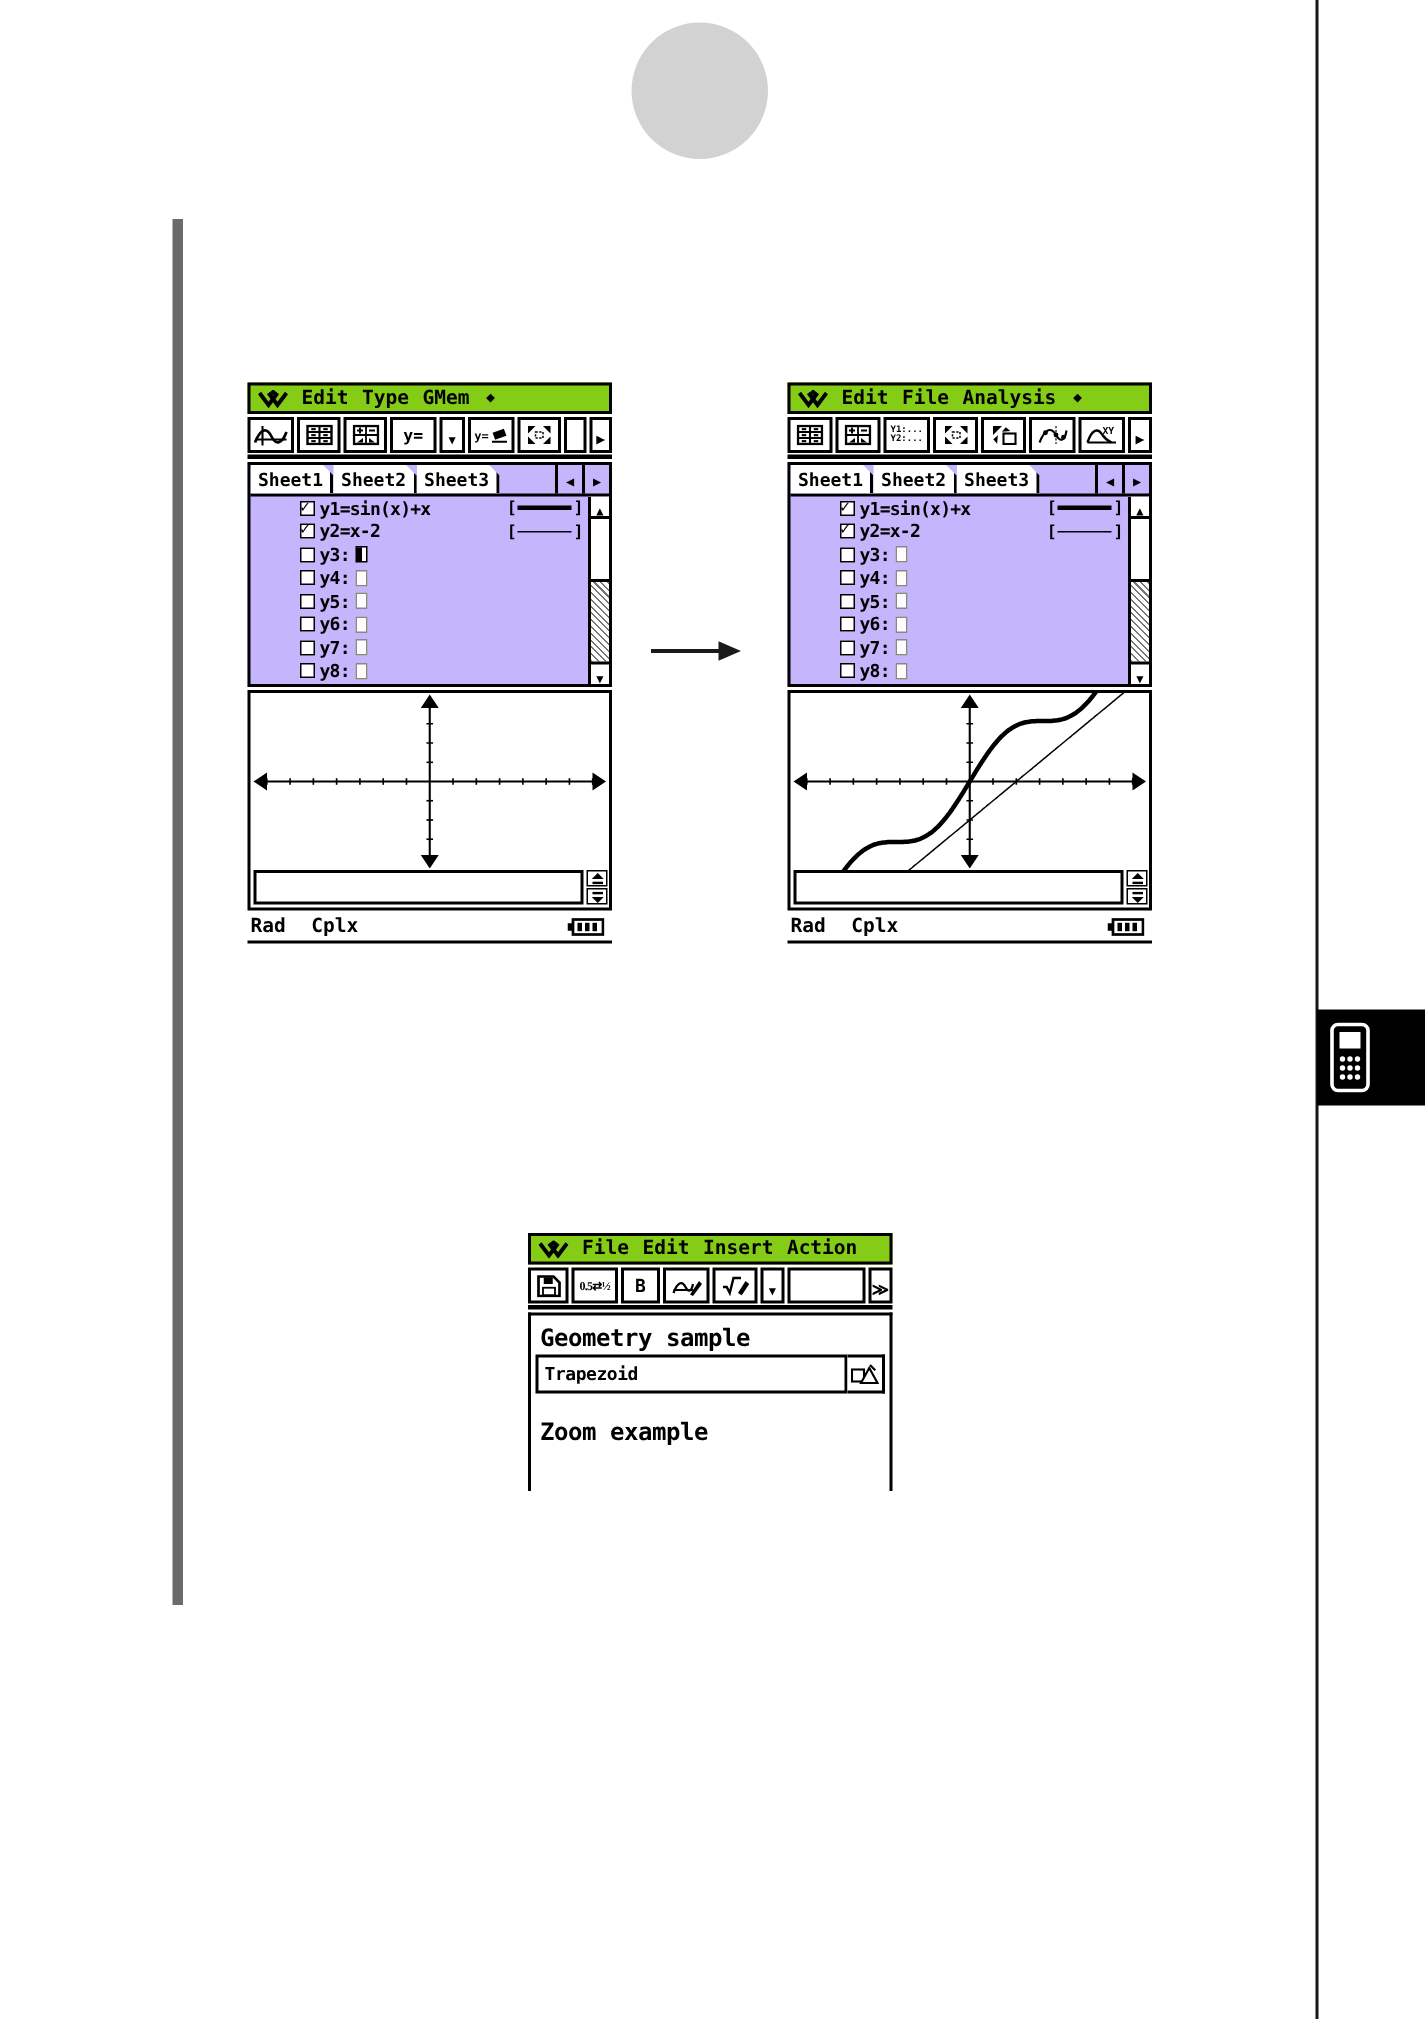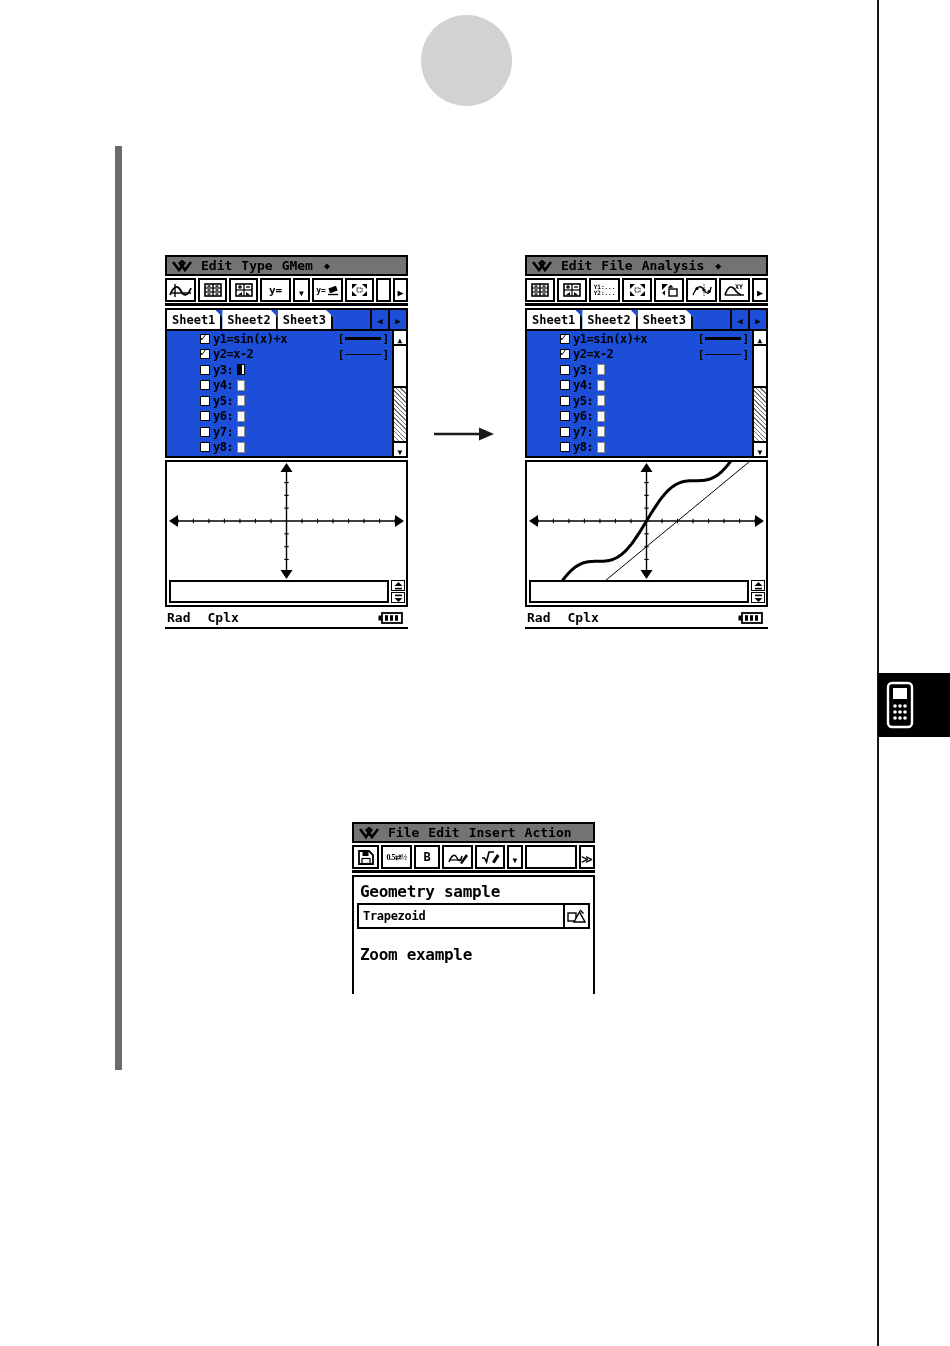--- a/index.html
+++ b/index.html
@@ -8,36 +8,36 @@
 
   
   .circle{position:absolute;border-radius:50%;}
   .graybar{position:absolute;}
   .vline{position:absolute;}
   .blacktab{position:absolute;display:flex;align-items:center;}
 
   
   .screen{position:absolute;width:243px;}
   .menubar{box-sizing:border-box;border:2px solid #000;height:21px;display:flex;
-           align-items:center;gap:9px;padding:0 5px;font-size:13px;font-weight:bold;background:#737373;}
+           align-items:center;gap:9px;padding:0 5px;font-size:13px;font-weight:bold;background:#84cc16;}
   .menubar .mitem{white-space:nowrap;}
   .diamond-icon{font-size:10px;margin-left:2px;}
   .diamond-icon::before{content:"◆";}
 
   .tbarwrap{border-bottom:3px solid #000;padding:0 0 1px 0;margin-top:2px;}
   .tbar{display:flex;gap:2px;height:24px;}
   .tbtn{box-sizing:border-box;border:2px solid #000;background:#fff;display:flex;
         align-items:center;justify-content:center;font-weight:bold;flex:none;}
   .tbtn.spacer{border:2px solid #000;}
   .glyph-down::before{content:"▼";font-size:8px;}
   .glyph-next::before{content:"▶";font-size:10px;}
   .glyph-more::before{content:"≫";font-size:11px;font-weight:bold;}
   .y1y2{display:flex;flex-direction:column;line-height:6px;font-size:6px;font-weight:bold;}
 
-  .panel{box-sizing:border-box;border:2px solid #000;margin-top:2px;background:#1d4ed8;}
+  .panel{box-sizing:border-box;border:2px solid #000;margin-top:2px;background:#c4b5fd;}
 
   
   .tabs{display:flex;height:19px;border-bottom:2px solid #000;font-size:12px;font-weight:bold;}
   .tab{box-sizing:border-box;border-right:2px solid #000;padding:0 5px;display:flex;align-items:center;
        clip-path:polygon(0 0,calc(100% - 7px) 0,100% 7px,100% 100%,0 100%);background:#fff;}
   .tab.active{position:relative;z-index:2;box-shadow:0 2px 0 0 #fff;}
   .tabarrows{margin-left:auto;display:flex;height:100%;}
   .tarr{width:16px;border-left:2px solid #000;display:flex;align-items:center;justify-content:center;}
   .glyph-left::before{content:"◀";font-size:9px;}
   .glyph-right::before{content:"▶";font-size:9px;}

